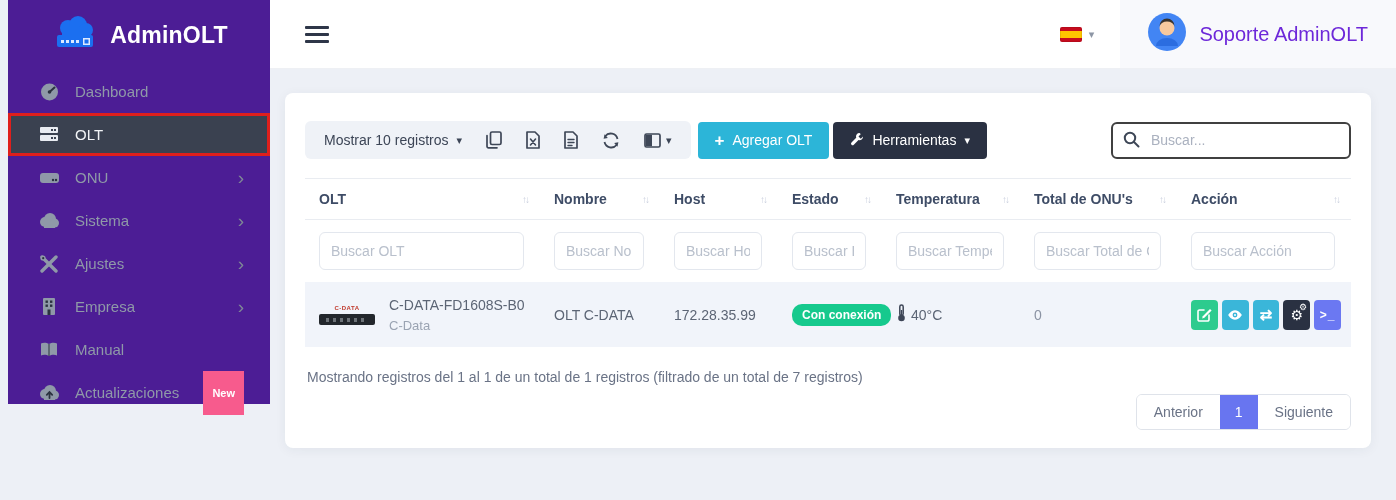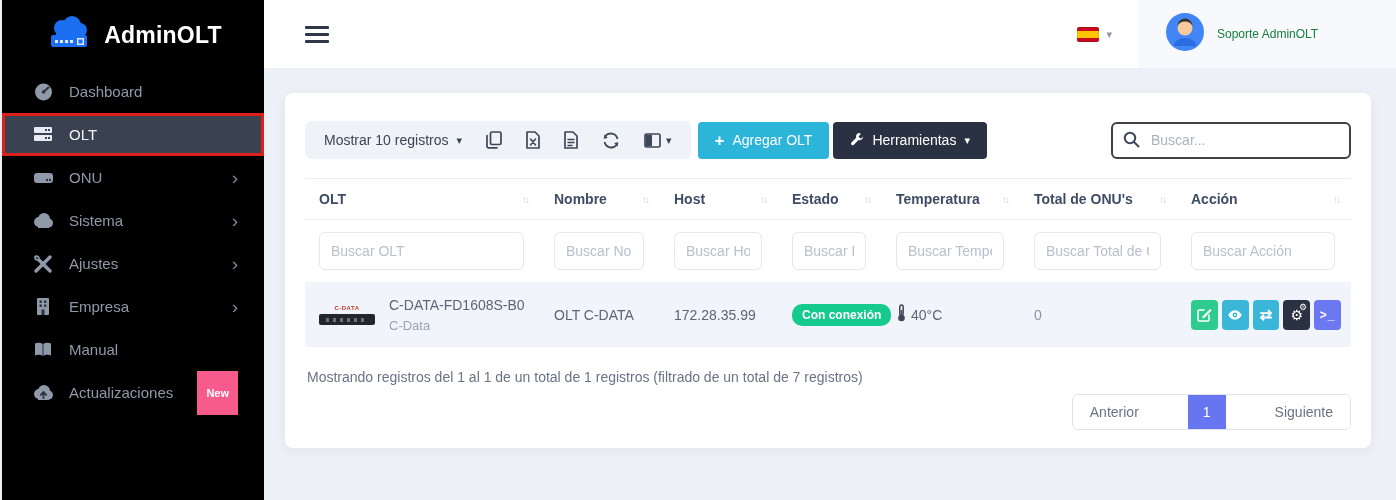--- a/index.html
+++ b/index.html
@@ -4,22 +4,22 @@
 <style>
   * { box-sizing: border-box; margin: 0; padding: 0; }
   html,body { width: 1396px; height: 500px; overflow: hidden; }
   body {
     font-family: "Liberation Sans", sans-serif;
     background: #edf0f6;
     color: #5c6575;
   }
   
   .sidebar {
-    position: absolute; left: 2px; top: 0; width: 262px; height: 500px;
-    background: #000000; z-index: 5;
+    position: absolute; left: 8px; top: 0; width: 262px; height: 404px;
+    background: #4c1d95; z-index: 5;
   }
   .logo {
     height: 70px; display: flex; align-items: center; justify-content: center; gap: 10px;
   }
   .logo-text { color: #ffffff; font-size: 23px; font-weight: bold; letter-spacing: .2px; }
   .nav-item {
     height: 43px; display: flex; align-items: center; gap: 16px;
     padding: 0 26px 0 31px; color: #8f99a8; font-size: 15px; cursor: pointer;
   }
   .nav-item .nav-icon { width: 20px; display: flex; justify-content: center; flex: none; }
@@ -47,21 +47,21 @@
   .flag {
     width: 22px; height: 15px; border-radius: 2px;
     background: linear-gradient(180deg, #c60b1e 0 25%, #ffc400 25% 75%, #c60b1e 75% 100%);
     box-shadow: 0 0 0 1px rgba(0,0,0,.08) inset;
   }
   .caret { color: #8d96a5; font-size: 11px; }
   .userbox {
     height: 100%; background: #f8f9fc; display: flex; align-items: center;
     gap: 13px; padding: 0 28px; min-width: 258px; cursor: pointer;
   }
-  .user-name { color: #15803d; font-size: 12px; }
+  .user-name { color: #6d28d9; font-size: 20px; }
   
   .page-title {
     display: flex; align-items: center; gap: 9px;
     padding: 27px 0 0 23px; color: #44526b; font-size: 17px; font-weight: bold;
   }
   .card {
     margin: 24px 25px 0 23px; background: #ffffff; border-radius: 8px;
     box-shadow: 0 2px 12px rgba(40,50,70,.06);
     padding: 28px 20px 18px 20px;
   }
@@ -130,21 +130,21 @@
   }
   .abtn.edit { background: #2dcb8e; }
   .abtn.view { background: #3ab6d9; }
   .abtn.exchange { background: #3ab6d9; font-size: 15px; font-weight: bold; }
   .abtn.settings { background: #2a3142; font-size: 14px; }
   .abtn.settings .gear-small { position: absolute; top: 2px; right: 3px; font-size: 9px; }
   .abtn.terminal { background: #6b78f2; font-size: 12px; font-weight: bold; letter-spacing: 1px; }
   
   .table-info { margin-top: 22px; padding-left: 2px; font-size: 14px; color: #6a7386; }
   .pagination-row { display: flex; justify-content: flex-end; margin-top: 9px; }
-  .pagination { display: inline-flex; border: 1px solid #dfe3ea; border-radius: 6px; overflow: hidden; gap: 32px; }
+  .pagination { display: inline-flex; border: 1px solid #dfe3ea; border-radius: 6px; overflow: hidden; }
   .page-btn {
     padding: 9px 17px; font-size: 14px; color: #6a7386; background: #fff; cursor: pointer;
   }
   .page-btn.current { background: #6875f0; color: #fff; padding: 9px 15px; }
 </style>
 </head>
 <body>
 
 <aside class="sidebar">
   <div class="logo">

